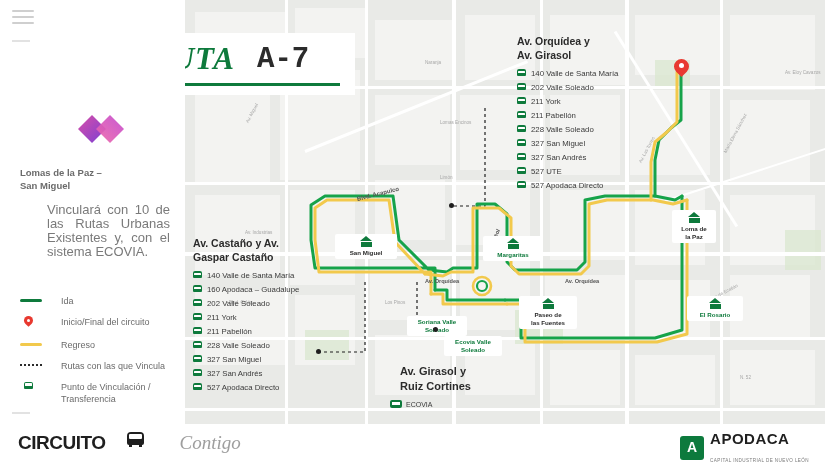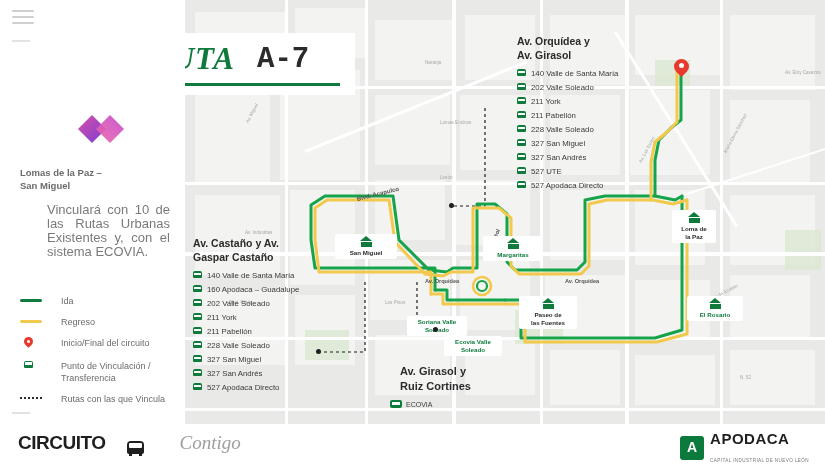--- a/index.html
+++ b/index.html
@@ -136,21 +136,21 @@
   .bottom-bar {
     position: absolute;
     left: 0; bottom: 0;
     width: 825px; height: 40px;
     background: #ffffff;
   }
   .brand-left {
     position: absolute;
     left: 18px; top: 8px;
     display: flex;
-    align-items: flex-end;
+    align-items: flex-start;
     gap: 20px;
   }
   .brand-circuito {
     font-size: 19px;
     font-weight: bold;
     letter-spacing: -0.5px;
     color: #1f1f1f;
     font-family: "Liberation Sans", sans-serif;
   }
   .bus-glyph {
@@ -732,39 +732,39 @@
     </div>
 
     <div class="legend">
       <div class="legend-row">
         <span class="legend-swatch">
             <span class="legend-line" style="background:#0e7a3c;"></span>
           </span>
         <span class="legend-label">Ida</span>
       </div>
       <div class="legend-row">
+        <span class="legend-swatch" style="padding-top:0;"><span class="pin-mini"></span></span>
+        <span class="legend-label">Inicio/Final del circuito</span>
+      </div>
+      <div class="legend-row">
         <span class="legend-swatch">
             <span class="legend-line" style="background:#f2c94c;"></span>
           </span>
         <span class="legend-label">Regreso</span>
-      </div>
-      <div class="legend-row">
-        <span class="legend-swatch" style="padding-top:0;"><span class="pin-mini"></span></span>
-        <span class="legend-label">Inicio/Final del circuito</span>
-      </div>
-      <div class="legend-row">
-        <span class="legend-swatch" style="padding-top:1px;"><span class="stop-ico" style="display:inline-block;margin-left:4px;"></span></span>
-        <span class="legend-label">Punto de Vinculación / Transferencia</span>
       </div>
       <div class="legend-row">
         <span class="legend-swatch">
             <span class="legend-dashed"></span>
           </span>
         <span class="legend-label">Rutas con las que Vincula</span>
       </div>
+      <div class="legend-row">
+        <span class="legend-swatch" style="padding-top:1px;"><span class="stop-ico" style="display:inline-block;margin-left:4px;"></span></span>
+        <span class="legend-label">Punto de Vinculación / Transferencia</span>
+      </div>
     </div>
 
     <div class="left-rule-bottom"></div>
   </div>
 
   <div class="bottom-bar">
     <div class="brand-left">
       <span class="brand-circuito">CIRCUITO</span>
       <span class="bus-glyph"></span>
       <span class="brand-contigo">Contigo</span>

